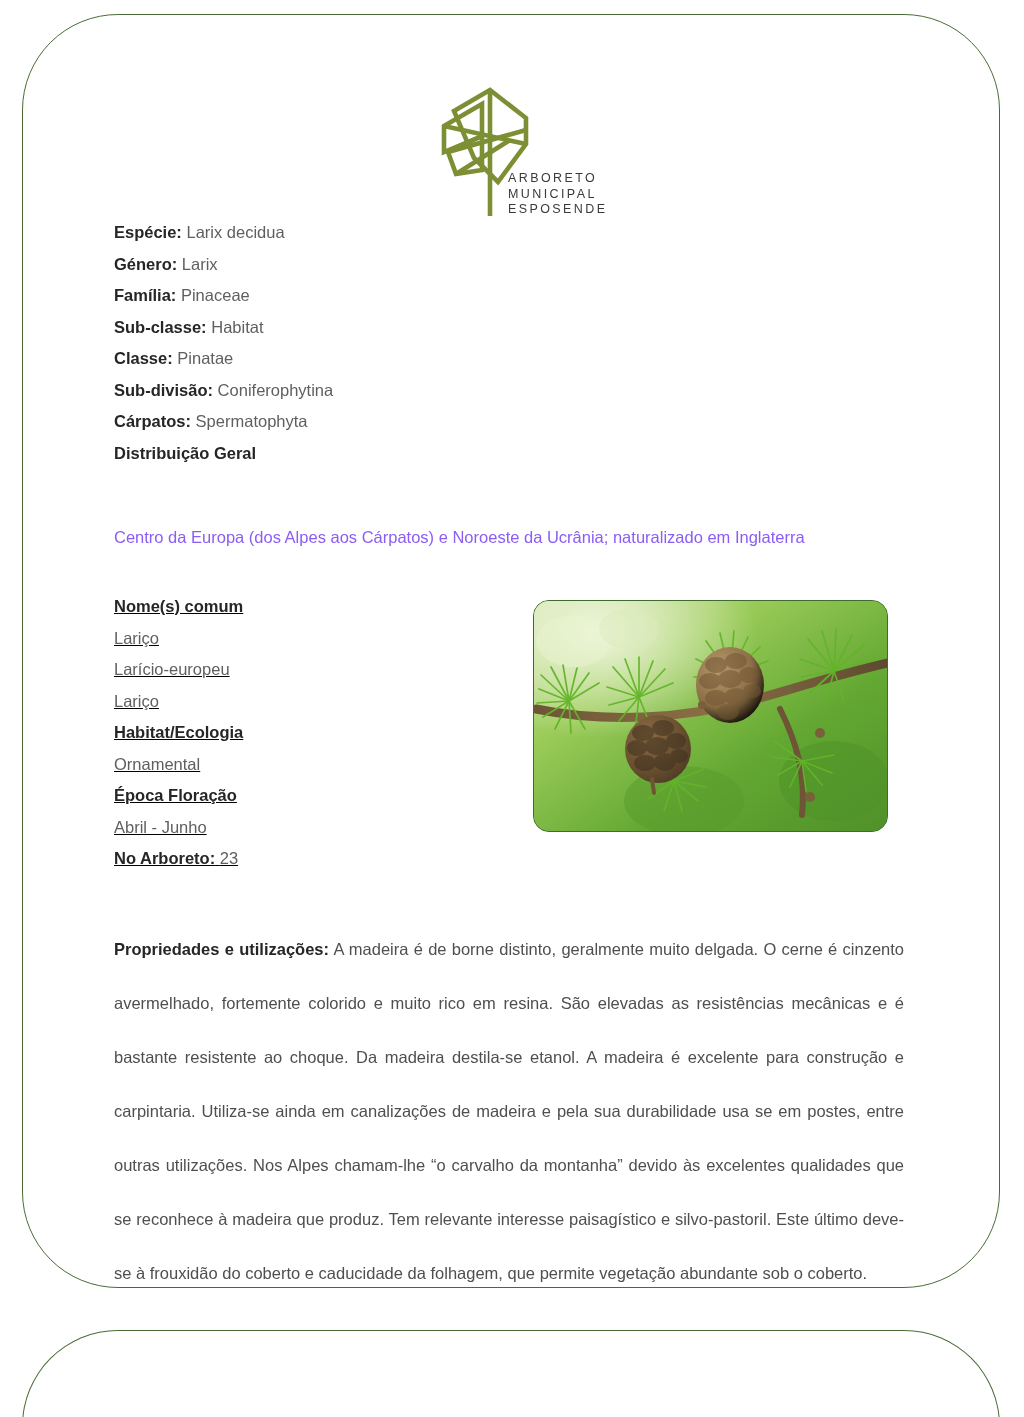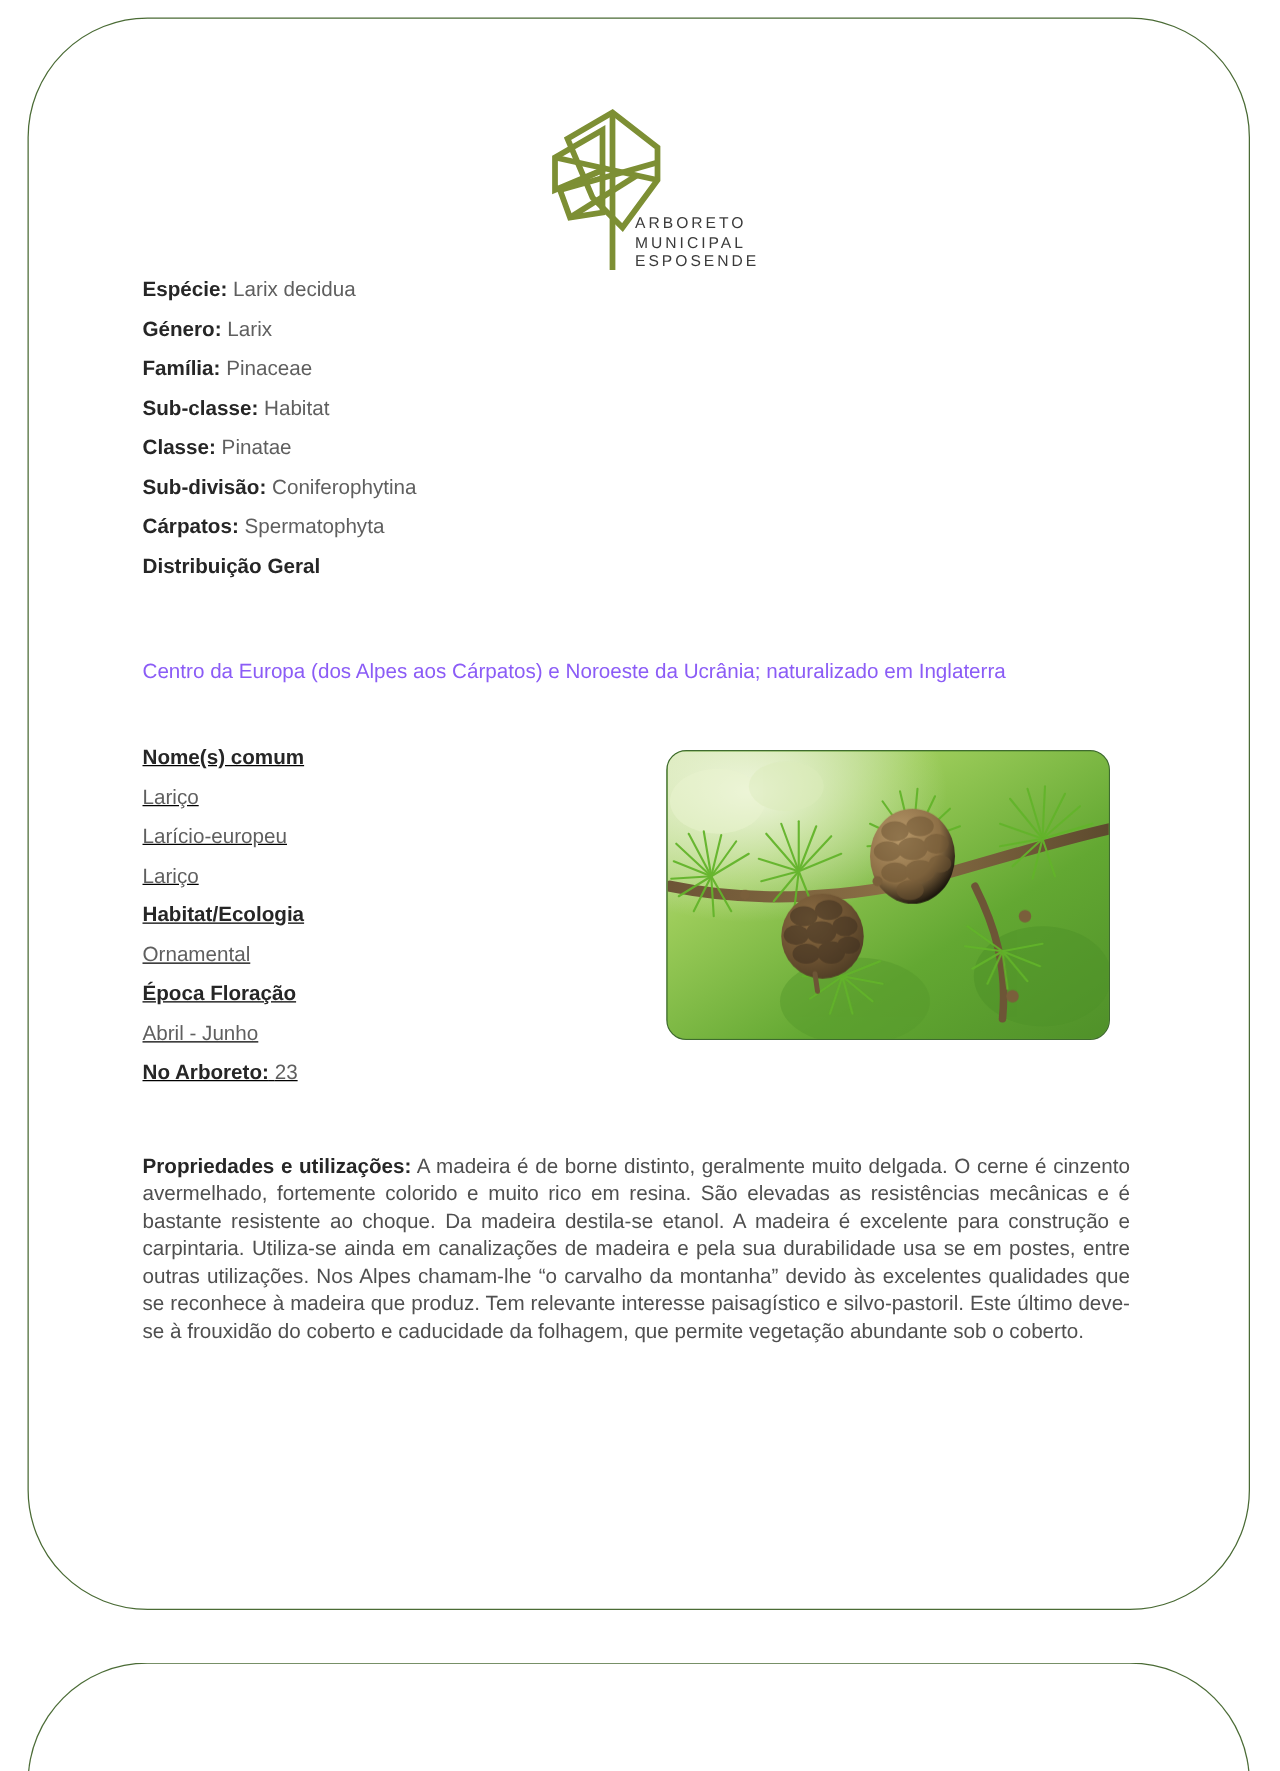--- a/index.html
+++ b/index.html
@@ -123,21 +123,21 @@
   }
   .photo svg { display: block; }
 
   
   .body-par {
     position: absolute;
     left: 114px;
     top: 922px;
     width: 790px;
     font-size: 16.5px;
-    line-height: 22px;
+    line-height: 54px;
     color: #4f4f4f;
     text-align: justify;
   }
   .body-par b {
     color: #262626;
     font-weight: bold;
   }
 </style>
 </head>
 <body>

